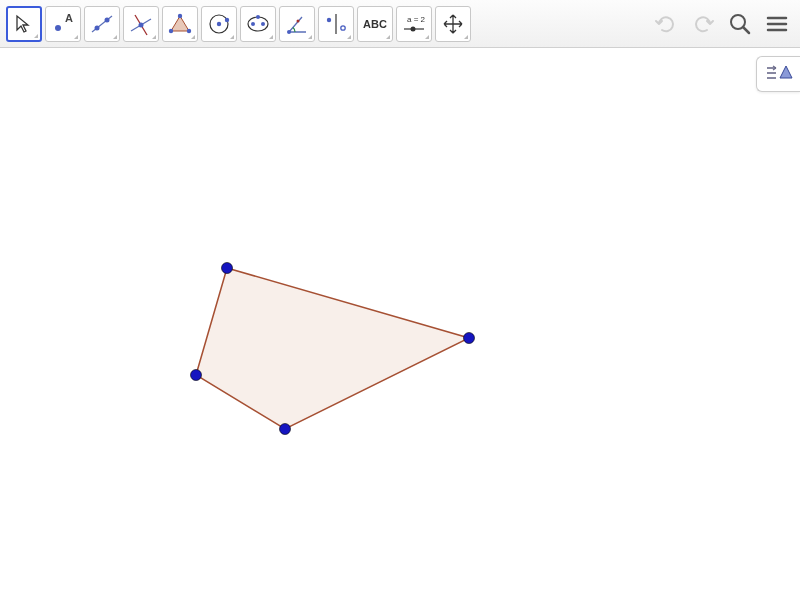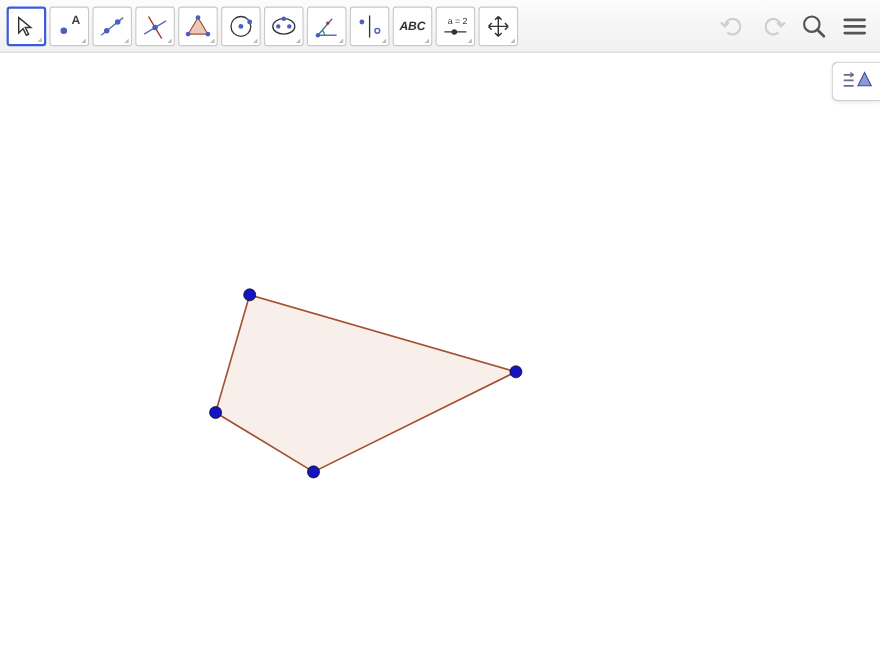--- a/index.html
+++ b/index.html
@@ -57,21 +57,21 @@
     border: 1px solid #ccc;
     border-right: none;
     border-radius: 6px 0 0 6px;
     display: flex;
     align-items: center;
     justify-content: center;
     cursor: pointer;
     box-shadow: 0 1px 3px rgba(0,0,0,0.08);
   }
   
-  .abc-label { font-size: 11px; font-weight: bold; color: #333; font-style: italic; }
+  .abc-label { font-size: 11px; font-weight: bold; color: #333; }
 </style>
 </head>
 <body>
 
 <div class="toolbar">
   <div class="tool-btn selected">
     <svg width="22" height="22" viewBox="0 0 22 22">
       <path d="M4 3 L4 17 L8 13 L11 19 L13 18 L10 12 L15 12 Z" fill="none" stroke="#333" stroke-width="1.3"></path>
     </svg>
   </div>

